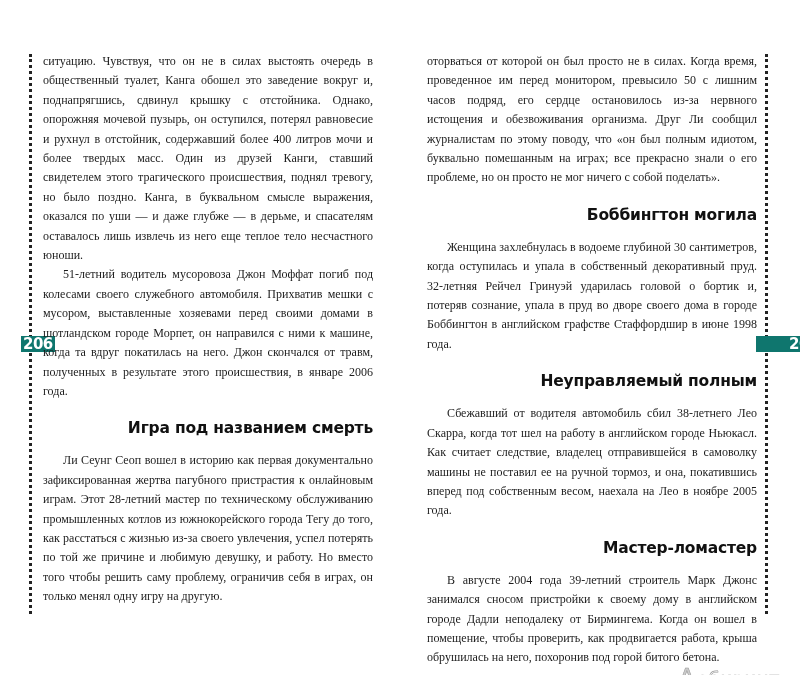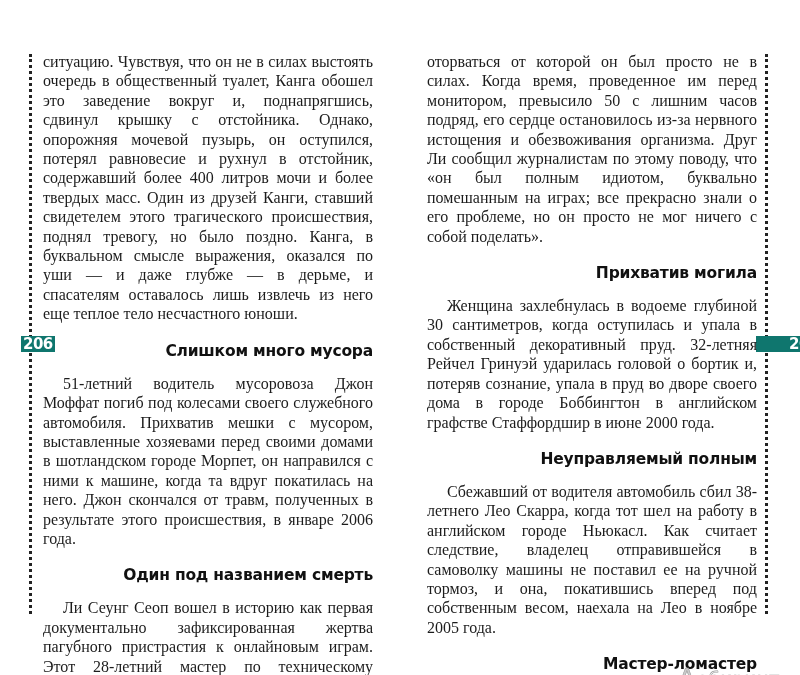--- a/index.html
+++ b/index.html
@@ -8,49 +8,48 @@
   .page { position:absolute; top:52px; }
   .page-left { left:43px; width:330px; }
   .page-right { left:427px; width:330px; }
   .dots { position:absolute; width:0; border-left:3px dotted #222; }
   .dots-left { left:29px; top:54px; height:560px; }
   .dots-right { left:765px; top:54px; height:560px; }
   .pnum { position:absolute; background:#0f766e; color:#fff; font-family:"DejaVu Sans", sans-serif;
           font-size:15px; font-weight:bold; padding:2px 2px; line-height:12px; letter-spacing:-0.5px; }
   .pnum-left { left:21px; top:336px; }
   .pnum-right { left:756px; top:336px;padding-left:33px; }
-  p { margin:0; font-size:16px; line-height:19.4px; text-align:justify; }
+  p { margin:0; font-size:12px; line-height:19.4px; text-align:justify; }
   p.indent { text-indent:20px; }
   h2 { margin:18px 0 14px 0; font-family:"DejaVu Sans", sans-serif; font-weight:bold;
        font-size:15.5px; text-align:right; letter-spacing:-0.2px; color:#111; }
   .watermark { position:absolute; left:678px; top:664px; font-family:"DejaVu Sans", sans-serif;
                font-size:18px; color:#fff; -webkit-text-stroke:0.6px #999; letter-spacing:0.5px; }
   .wm-icon { display:inline-block; font-size:26px; color:#ccc; vertical-align:-3px; margin-right:1px; }
 </style>
 </head>
 <body>
 
 <div class="dots dots-left"></div>
 <div class="dots dots-right"></div>
 <div class="pnum pnum-left">206</div>
 <div class="pnum pnum-right">207</div>
 
 <div class="page page-left">
   <p>ситуацию. Чувствуя, что он не в силах выстоять очередь в общественный туалет, Канга обошел это заведение вокруг и, поднапрягшись, сдвинул крышку с отстойника. Однако, опорожняя мочевой пузырь, он оступился, потерял равновесие и рухнул в отстойник, содержавший более 400 литров мочи и более твердых масс. Один из друзей Канги, ставший свидетелем этого трагического происшествия, поднял тревогу, но было поздно. Канга, в буквальном смысле выражения, оказался по уши — и даже глубже — в дерьме, и спасателям оставалось лишь извлечь из него еще теплое тело несчастного юноши.</p>
-  <h2>Слишком много мусора</h2>
   <p class="indent">51-летний водитель мусоровоза Джон Моффат погиб под колесами своего служебного автомобиля. Прихватив мешки с мусором, выставленные хозяевами перед своими домами в шотландском городе Морпет, он направился с ними к машине, когда та вдруг покатилась на него. Джон скончался от травм, полученных в результате этого происшествия, в январе 2006 года.</p>
-  <h2>Один под названием смерть</h2>
+  <h2>Игра под названием смерть</h2>
   <p class="indent">Ли Сеунг Сеоп вошел в историю как первая документально зафиксированная жертва пагубного пристрастия к онлайновым играм. Этот 28-летний мастер по техническому обслуживанию промышленных котлов из южнокорейского города Тегу до того, как расстаться с жизнью из-за своего увлечения, успел потерять по той же причине и любимую девушку, и работу. Но вместо того чтобы решить саму проблему, ограничив себя в играх, он только менял одну игру на другую.</p>
 
 </div>
 
 <div class="page page-right">
   <p>оторваться от которой он был просто не в силах. Когда время, проведенное им перед монитором, превысило 50 с лишним часов подряд, его сердце остановилось из-за нервного истощения и обезвоживания организма. Друг Ли сообщил журналистам по этому поводу, что «он был полным идиотом, буквально помешанным на играх; все прекрасно знали о его проблеме, но он просто не мог ничего с собой поделать».</p>
-  <h2>Прихватив могила</h2>
-  <p class="indent">Женщина захлебнулась в водоеме глубиной 30 сантиметров, когда оступилась и упала в собственный декоративный пруд. 32-летняя Рейчел Гринуэй ударилась головой о бортик и, потеряв сознание, упала в пруд во дворе своего дома в городе Боббингтон в английском графстве Стаффордшир в июне 2000 года.</p>
+  <h2>Боббингтон могила</h2>
+  <p class="indent">Женщина захлебнулась в водоеме глубиной 30 сантиметров, когда оступилась и упала в собственный декоративный пруд. 32-летняя Рейчел Гринуэй ударилась головой о бортик и, потеряв сознание, упала в пруд во дворе своего дома в городе Боббингтон в английском графстве Стаффордшир в июне 1998 года.</p>
   <h2>Неуправляемый полным</h2>
   <p class="indent">Сбежавший от водителя автомобиль сбил 38-летнего Лео Скарра, когда тот шел на работу в английском городе Ньюкасл. Как считает следствие, владелец отправившейся в самоволку машины не поставил ее на ручной тормоз, и она, покатившись вперед под собственным весом, наехала на Лео в ноябре 2005 года.</p>
   <h2>Мастер-ломастер</h2>
   <p class="indent">В августе 2004 года 39-летний строитель Марк Джонс занимался сносом пристройки к своему дому в английском городе Дадли неподалеку от Бирмингема. Когда он вошел в помещение, чтобы проверить, как продвигается работа, крыша обрушилась на него, похоронив под горой битого бетона.</p>
 </div>
 
 <div class="watermark">
   <span class="wm-icon">Λ</span><span>абиринт</span>
 </div>
 

